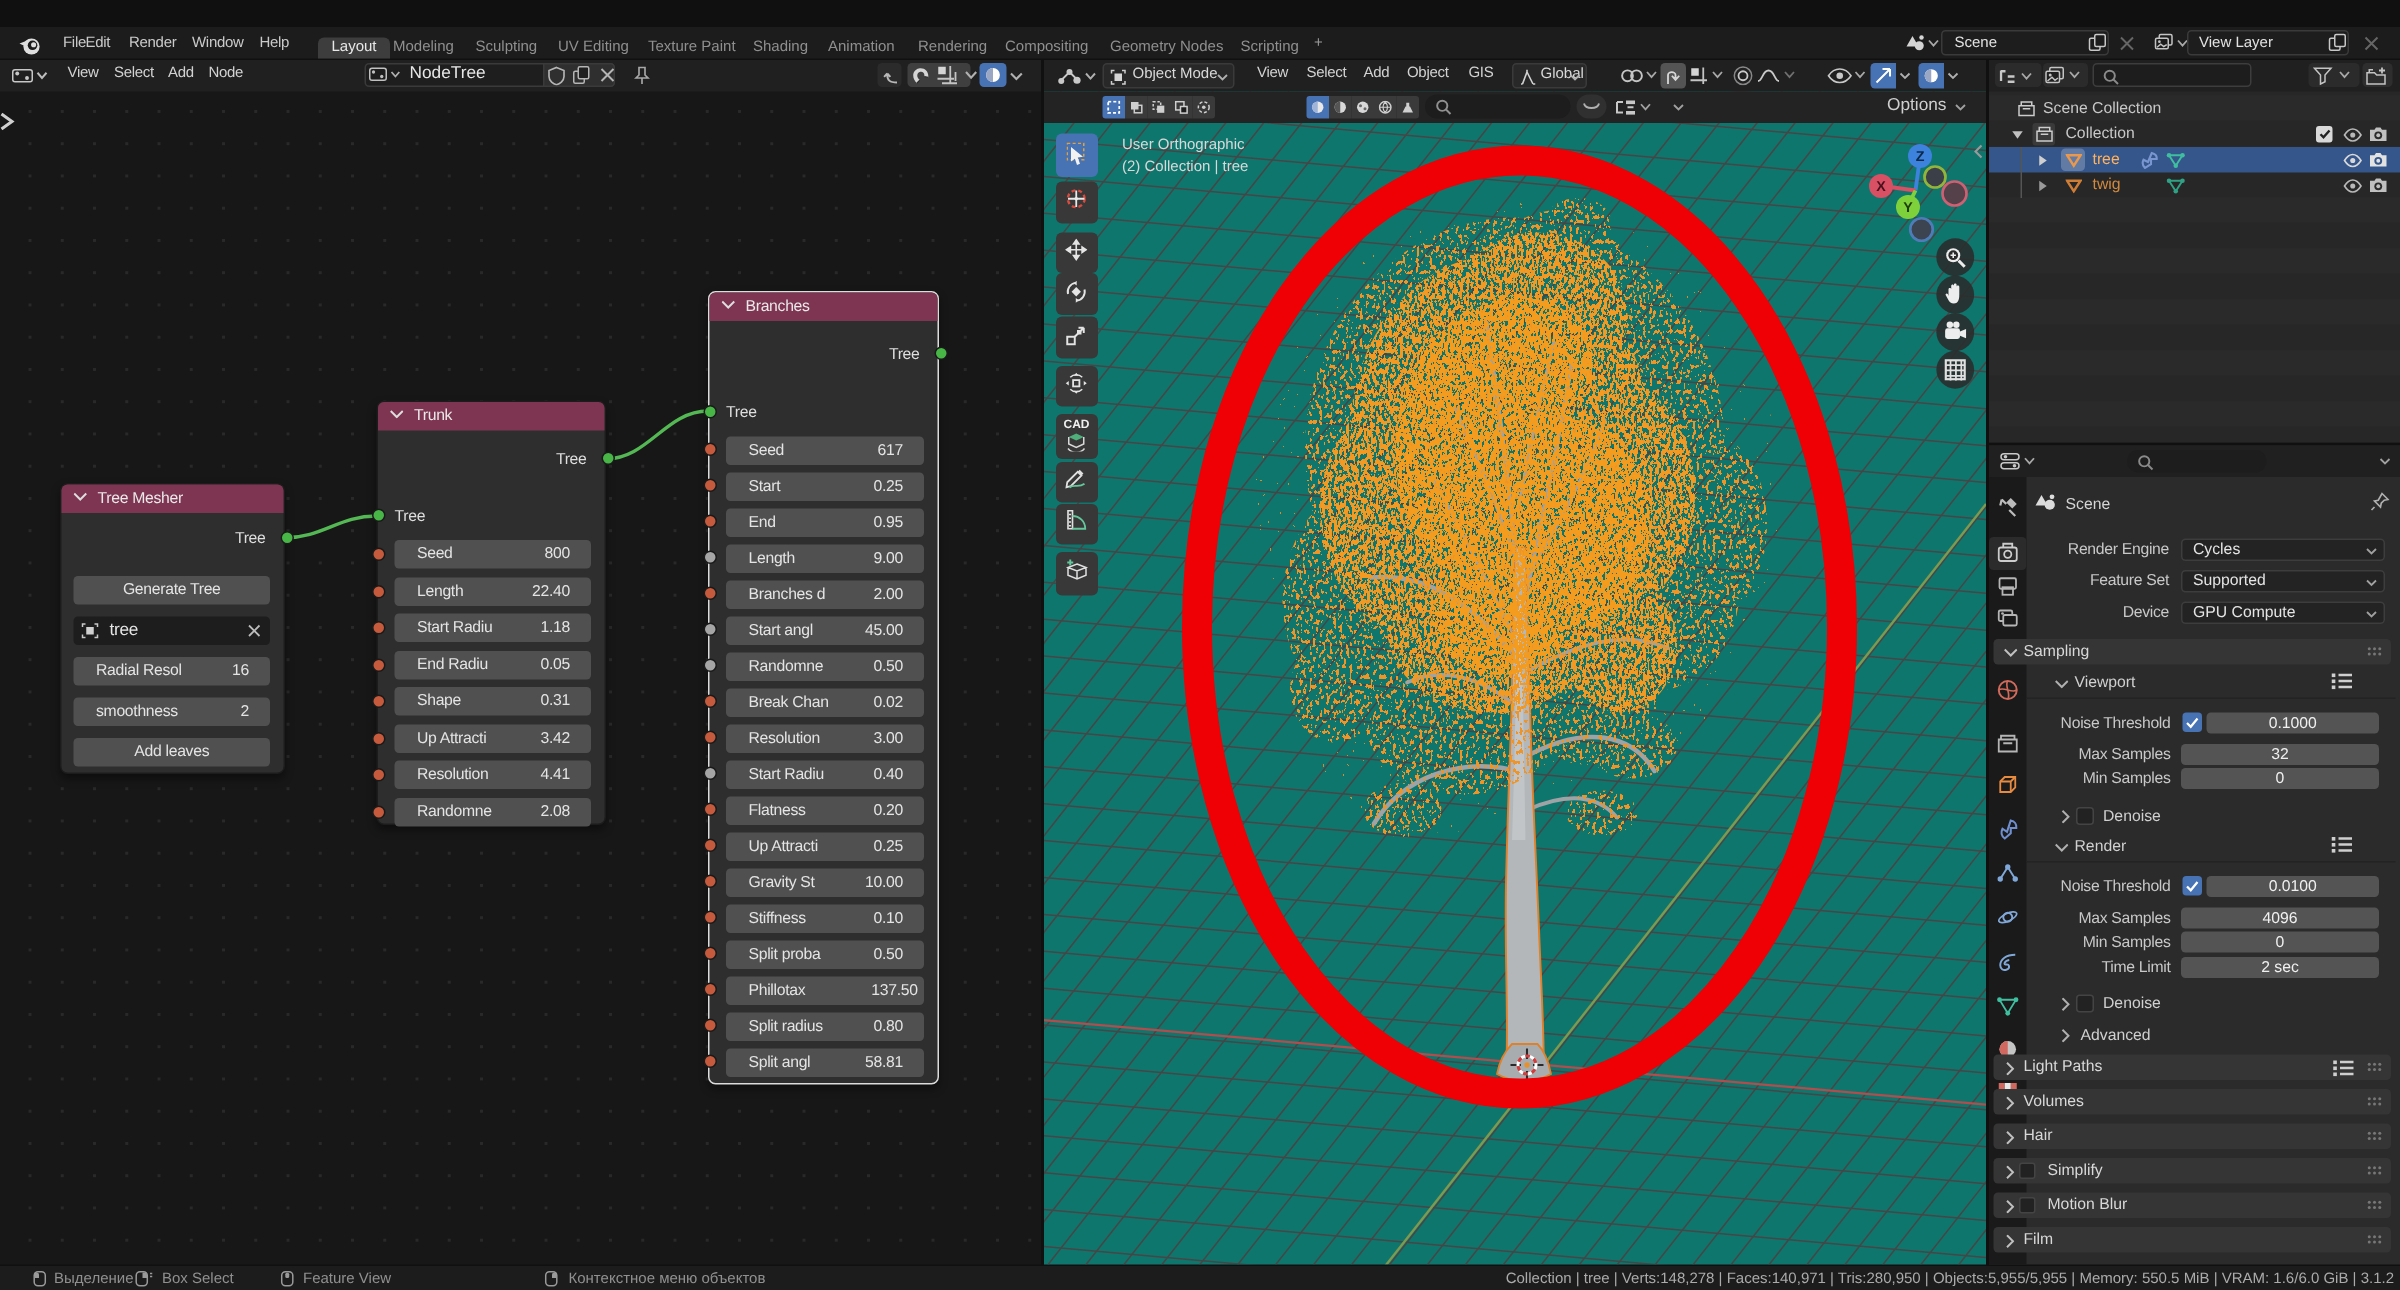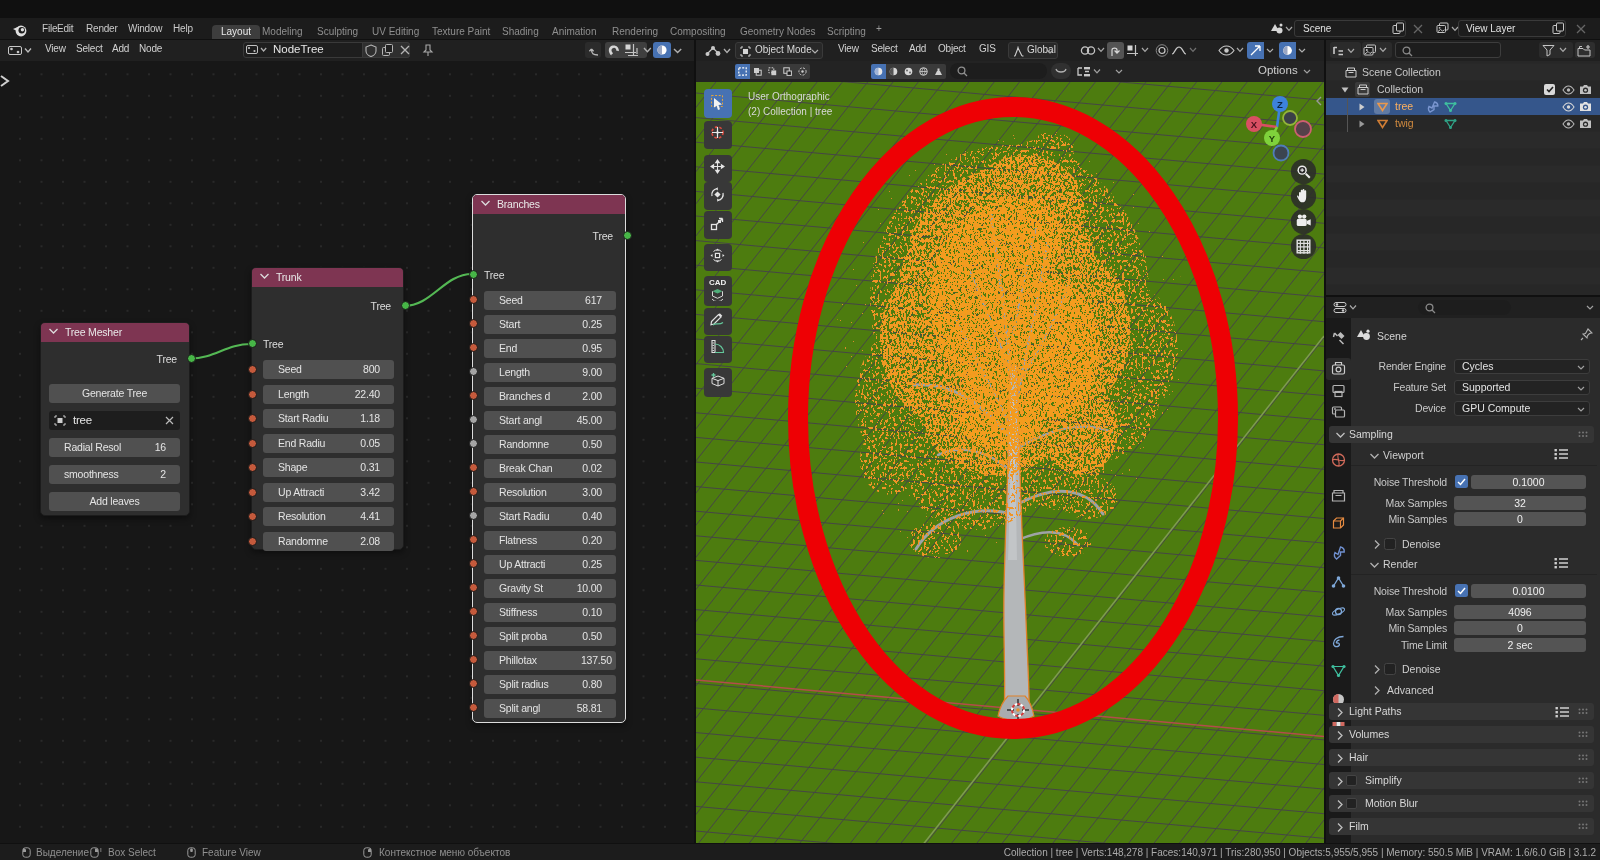--- a/index.html
+++ b/index.html
@@ -43,21 +43,21 @@
   color:#e4e4e4; padding:0 14px 0 15px; display:flex; justify-content:space-between; }
 .nbtn { position:absolute; height:19px; line-height:19px; background:#505050; border-radius:3px;
   color:#e4e4e4; text-align:center; }
 .nlabel { position:absolute; height:19px; line-height:19px; color:#dedede; }
 .sock { position:absolute; width:9px; height:9px; border-radius:50%; border:1px solid #1a1a1a; }
 .sock.g { background:#47b647; }
 .sock.o { background:#c55a3c; }
 .sock.w { background:#a5a5a5; }
 
 
-#vp { left:696px; top:40px; width:628px; height:803px; background:#4d7c0f; overflow:hidden; }
+#vp { left:696px; top:40px; width:628px; height:803px; background:#0f766e; overflow:hidden; }
 #vphead { left:0; top:0; width:628px; height:21px; background:#202020; }
 #vptool { left:0; top:21px; width:628px; height:21px; background:#232323; }
 
 
 #outliner { left:1326px; top:40px; width:274px; height:255px; background:#262626; overflow:hidden; }
 #outhead { left:0; top:0; width:274px; height:21px; background:#202020; }
 .orow { position:absolute; left:0; width:274px; height:17px; line-height:17px; font-size:10.5px; color:#c8c8c8; }
 
 
 #props { left:1326px; top:297px; width:274px; height:546px; background:#2b2b2b; overflow:hidden; }

